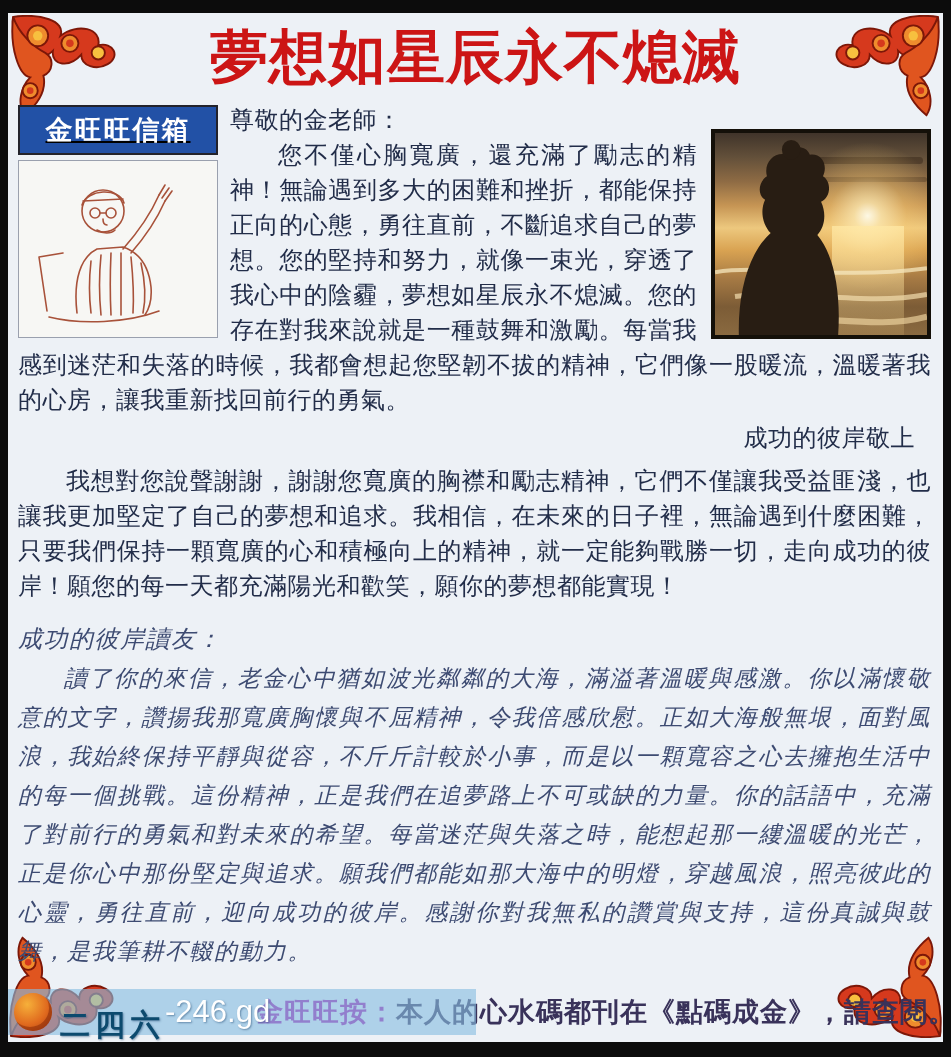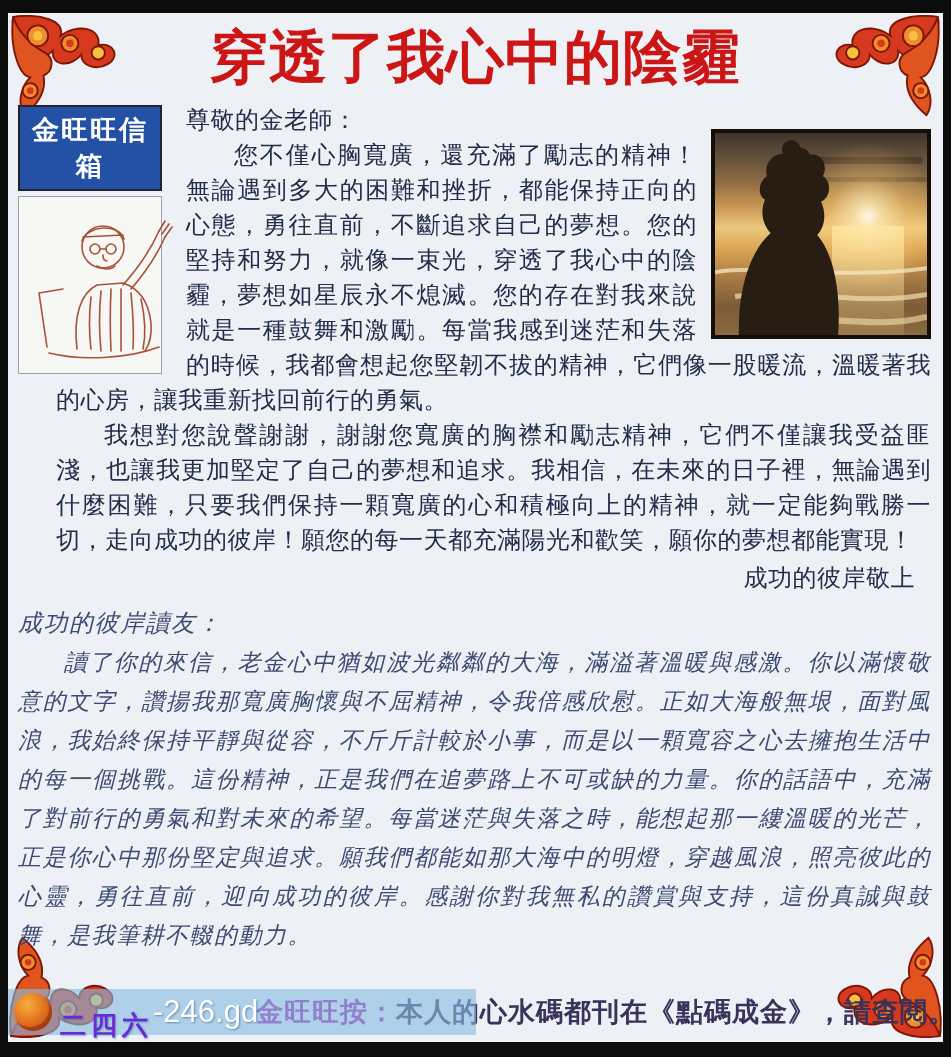--- a/index.html
+++ b/index.html
@@ -12,21 +12,21 @@
   .orn.tl{top:2px;left:2px;}
   .orn.tr{top:2px;right:2px;transform:scaleX(-1);}
   .orn.bl{bottom:4px;left:0;transform:scaleY(-1);z-index:2;}
   .orn.br{bottom:4px;right:0;transform:scale(-1,-1);z-index:2;}
 
   .title{margin:2px 124px 0;text-align:center;font-size:58px;line-height:86px;height:88px;
          font-weight:bold;color:#cc1515;letter-spacing:1px;white-space:nowrap;}
 
   .content{margin:0 12px 0 10px;position:relative;z-index:3;}
 
-  .left-col{float:left;width:144px;margin:2px 24px 4px 0;}
+  .left-col{float:left;width:200px;margin:2px 12px 4px 0;text-decoration:underline;}
   .badge{background:#2251a6;border:2px solid #23232b;color:#ffffff;text-align:center;
          font-family:"Liberation Sans",sans-serif;font-weight:bold;font-size:27px;
          letter-spacing:2px;padding:5px 0;}
   .sketch{margin-top:5px;border:1px solid #9aa0ae;background:#f7f7f4;height:176px;}
 
   .photo{float:right;width:212px;height:202px;border:4px solid #141009;margin:26px 0 8px 14px;
          position:relative;overflow:hidden;}
   .photo .sky{position:absolute;inset:0;
       background:linear-gradient(180deg,#40342a 0%,#63503a 12%,#8e6b44 24%,#c69554 36%,
                  #edc87e 47%,#d9a352 58%,#a67a44 72%,#7c5c36 86%,#8a6a40 100%);}
@@ -36,37 +36,37 @@
   .photo .glow{position:absolute;left:55%;top:46%;width:34%;height:54%;
       background:linear-gradient(180deg, rgba(255,232,165,0.75), rgba(255,214,135,0.15));}
   .photo .cloud1{position:absolute;left:30%;top:12%;width:68%;height:7px;border-radius:4px;
       background:rgba(60,44,30,0.55);}
   .photo .cloud2{position:absolute;left:45%;top:22%;width:55%;height:5px;border-radius:4px;
       background:rgba(70,50,34,0.45);}
   .photo svg.waves{position:absolute;left:0;bottom:0;width:100%;height:40%;}
   .photo svg.sil{position:absolute;left:-4px;top:4px;width:66%;height:100%;}
 
   p{margin:0;}
-  .letter{font-size:24px;line-height:35px;color:#222d49;text-align:justify;letter-spacing:0.5px;padding-left:38px;}
+  .letter{font-size:24px;line-height:35px;color:#222d49;text-align:justify;letter-spacing:0.5px;}
   .ind2{text-indent:2em;}
   .signoff{text-align:right;padding-right:16px;text-indent:0;margin:3px 0 8px;}
   .reply{font-size:23px;line-height:39px;color:#3d4b72;font-style:italic;
          text-align:justify;letter-spacing:1.5px;}
-  .reply-salute{font-size:24px;margin-top:0;}
+  .reply-salute{font-size:24px;margin-top:16px;}
 
   .footer-note{position:absolute;left:248px;bottom:12px;z-index:4;font-size:27px;font-weight:bold;
                color:#39325a;letter-spacing:1px;white-space:nowrap;}
   .footer-note .prefix{color:#a21caf;}
 
   .watermark{position:absolute;left:0;bottom:7px;width:462px;height:46px;z-index:6;
              background:rgba(136,189,224,0.62);display:flex;align-items:center;padding-left:6px;}
   .wm-logo{width:38px;height:38px;border-radius:50%;flex:0 0 auto;margin-right:8px;
            background:radial-gradient(circle at 35% 30%, #f6b03a, #e06a1e 55%, #a83a10);
            box-shadow:inset -3px -4px 0 rgba(120,30,5,0.45);}
-  .wm-cn{color:#6d28d9;font-size:26px;font-weight:bold;letter-spacing:5px;
+  .wm-cn{color:#0c4a6e;font-size:30px;font-weight:bold;letter-spacing:5px;
          text-shadow:1px 1px 2px rgba(40,80,120,0.55);margin-top:26px;}
   .wm-latin{color:#fff;font-size:31px;font-weight:normal;font-family:"Liberation Sans",sans-serif;
             text-shadow:1px 1px 2px rgba(40,80,120,0.55);}
 </style>
 </head>
 <body>
 
 <div class="page">
   <div class="inner">
 
@@ -116,21 +116,21 @@
         <circle cx="28" cy="22" r="11" fill="#ef8c2d" stroke="#7c1708" stroke-width="2"></circle>
         <circle cx="28" cy="22" r="5" fill="#f7c03f"></circle>
         <circle cx="62" cy="30" r="9" fill="#ef8c2d" stroke="#7c1708" stroke-width="2"></circle>
         <circle cx="62" cy="30" r="4" fill="#d6391d"></circle>
         <circle cx="92" cy="40" r="7" fill="#f7c03f" stroke="#7c1708" stroke-width="2"></circle>
         <circle cx="20" cy="80" r="8" fill="#ef8c2d" stroke="#7c1708" stroke-width="2"></circle>
         <circle cx="20" cy="80" r="3.5" fill="#d6391d"></circle>
       </svg>
     </div>
 
-    <h1 class="title">穿透了我心中的陰霾</h1>
+    <h1 class="title">夢想如星辰永不熄滅</h1>
 
     <div class="content">
 
       <div class="left-col">
         <div class="badge">金旺旺信箱</div>
         <div class="sketch">
           <svg viewBox="0 0 168 176" width="168" height="176">
             <g fill="none" stroke="#a8523a" stroke-width="1.6" stroke-linecap="round">
               <path d="M28,150 L20,96 M20,96 L44,92"></path>
               <path d="M30,156 C62,164 108,162 140,150"></path>
@@ -169,22 +169,22 @@
           <path d="M40,66 C100,58 160,76 212,62" stroke="#efd6a2" stroke-width="6" fill="none" opacity="0.65"></path>
         </svg>
         <svg class="sil" viewBox="0 0 150 206" preserveAspectRatio="none">
           <path d="M30,206 C28,160 40,118 64,98 C56,90 52,76 58,64 C50,60 50,46 60,40 C56,26 68,14 82,18 C86,8 102,8 106,18 C118,16 126,28 120,40 C130,46 128,62 118,66 C124,78 122,92 114,100 C132,120 140,160 136,206 Z" fill="#281d13"></path>
           <circle cx="86" cy="13" r="10" fill="#281d13"></circle>
         </svg>
       </div>
 
       <p class="letter">尊敬的金老師：</p>
       <p class="letter ind2">您不僅心胸寬廣，還充滿了勵志的精神！無論遇到多大的困難和挫折，都能保持正向的心態，勇往直前，不斷追求自己的夢想。您的堅持和努力，就像一束光，穿透了我心中的陰霾，夢想如星辰永不熄滅。您的存在對我來說就是一種鼓舞和激勵。每當我感到迷茫和失落的時候，我都會想起您堅韌不拔的精神，它們像一股暖流，溫暖著我的心房，讓我重新找回前行的勇氣。</p>
+      <p class="letter signoff">成功的彼岸敬上</p>
       <p class="letter ind2">我想對您說聲謝謝，謝謝您寬廣的胸襟和勵志精神，它們不僅讓我受益匪淺，也讓我更加堅定了自己的夢想和追求。我相信，在未來的日子裡，無論遇到什麼困難，只要我們保持一顆寬廣的心和積極向上的精神，就一定能夠戰勝一切，走向成功的彼岸！願您的每一天都充滿陽光和歡笑，願你的夢想都能實現！</p>
-      <p class="letter signoff">成功的彼岸敬上</p>
 
       <p class="reply reply-salute">成功的彼岸讀友：</p>
       <p class="reply ind2">讀了你的來信，老金心中猶如波光粼粼的大海，滿溢著溫暖與感激。你以滿懷敬意的文字，讚揚我那寬廣胸懷與不屈精神，令我倍感欣慰。正如大海般無垠，面對風浪，我始終保持平靜與從容，不斤斤計較於小事，而是以一顆寬容之心去擁抱生活中的每一個挑戰。這份精神，正是我們在追夢路上不可或缺的力量。你的話語中，充滿了對前行的勇氣和對未來的希望。每當迷茫與失落之時，能想起那一縷溫暖的光芒，正是你心中那份堅定與追求。願我們都能如那大海中的明燈，穿越風浪，照亮彼此的心靈，勇往直前，迎向成功的彼岸。感謝你對我無私的讚賞與支持，這份真誠與鼓舞，是我筆耕不輟的動力。</p>
 
     </div>
 
     <div class="footer-note">
       <span class="prefix">金旺旺按：</span><span>本人的心水碼都刊在《點碼成金》，請查閱。</span>
     </div>
 

